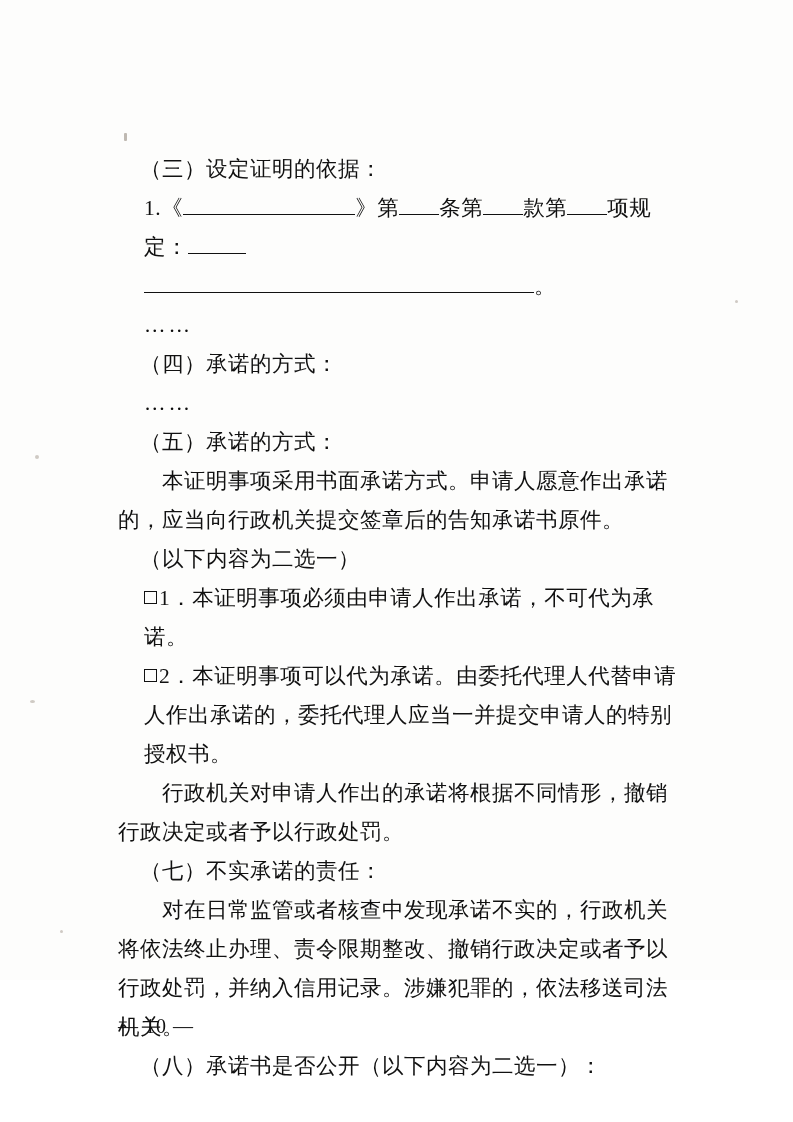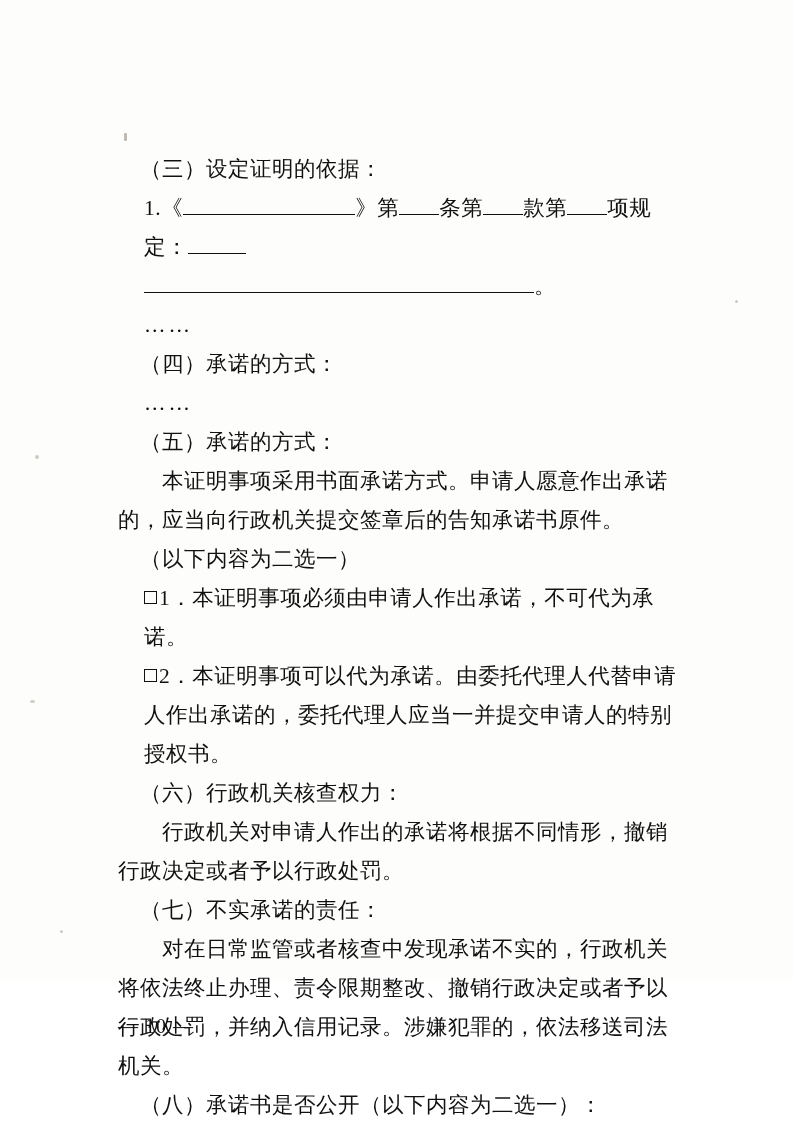--- a/index.html
+++ b/index.html
@@ -119,21 +119,20 @@
     <div class="line indent1">（五）承诺的方式：</div>
 
     <div class="line body-para para-first">本证明事项采用书面承诺方式。申请人愿意作出承诺的，应当向行政机关提交签章后的告知承诺书原件。</div>
 
     <div class="line indent1">（以下内容为二选一）</div>
 
     <div class="line indent2"><span class="checkbox"></span><span>1．本证明事项必须由申请人作出承诺，不可代为承诺。</span></div>
 
     <div class="line indent2"><span class="checkbox"></span><span>2．本证明事项可以代为承诺。由委托代理人代替申请人作出承诺的，委托代理人应当一并提交申请人的特别授权书。</span></div>
 
-    <div class="line indent1">（六）行政机关核查权力：</div>
 
     <div class="line body-para para-first">行政机关对申请人作出的承诺将根据不同情形，撤销行政决定或者予以行政处罚。</div>
 
     <div class="line indent1">（七）不实承诺的责任：</div>
 
     <div class="line body-para para-first">对在日常监管或者核查中发现承诺不实的，行政机关将依法终止办理、责令限期整改、撤销行政决定或者予以行政处罚，并纳入信用记录。涉嫌犯罪的，依法移送司法机关。</div>
 
     <div class="line indent1">（八）承诺书是否公开（以下内容为二选一）：</div>
 
   </div>

